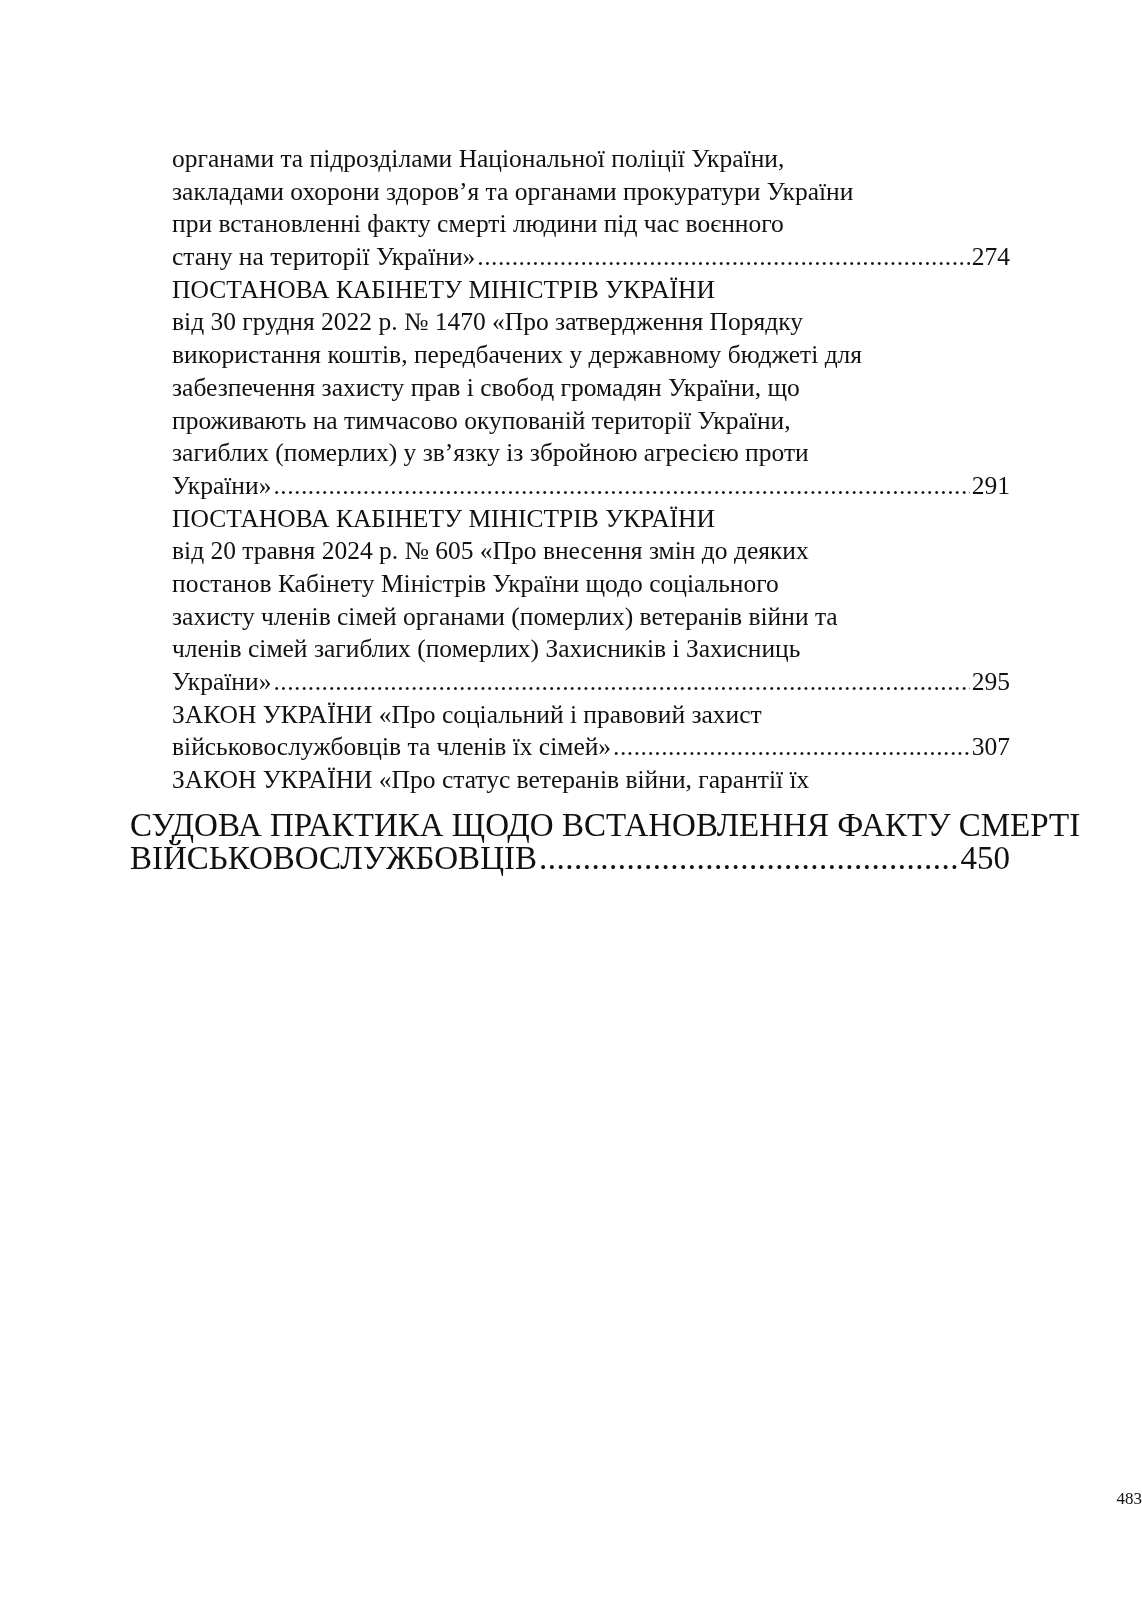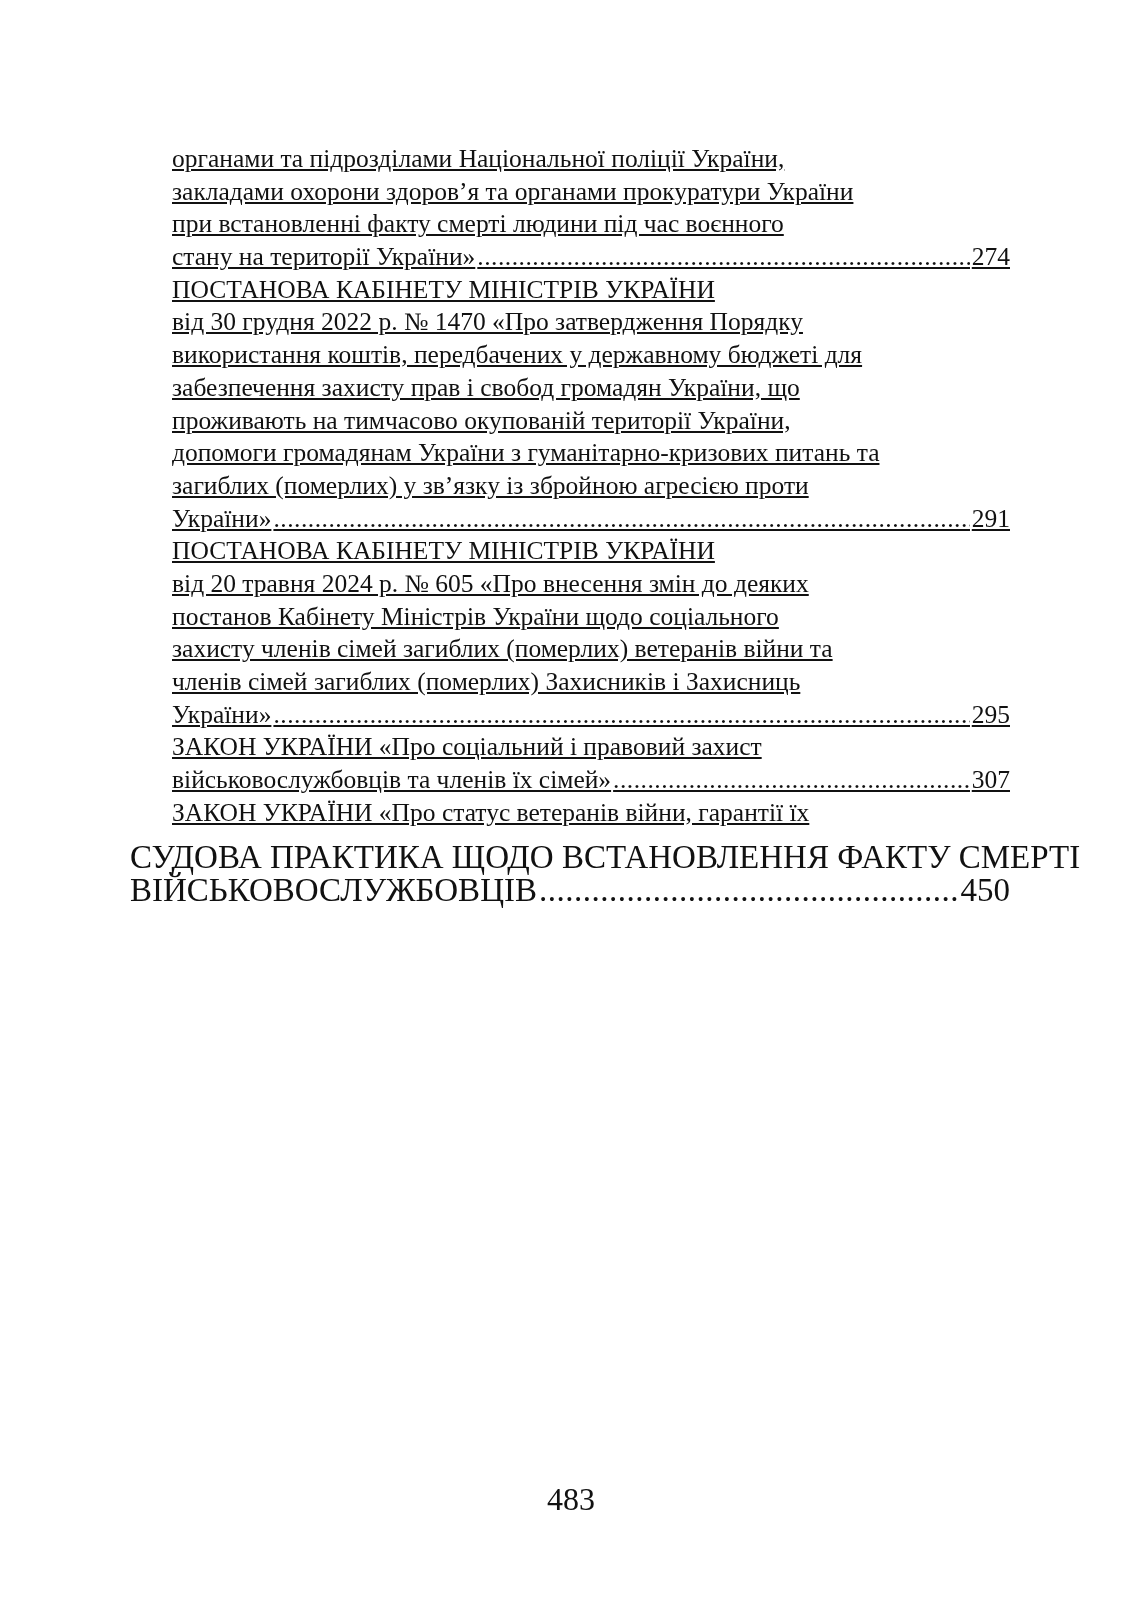--- a/index.html
+++ b/index.html
@@ -26,21 +26,20 @@
     .toc {
       position: absolute;
       left: 130px;
       top: 143px;
       width: 880px;
       font-size: 25.5px;
       line-height: 32.7px;
     }
     .entry {
       padding-left: 42px;
-      text-decoration: underline;
     }
     .line {
       white-space: nowrap;
       display: block;
       height: 32.7px;
     }
     .leader-line {
       display: flex;
       align-items: baseline;
       white-space: nowrap;
@@ -69,22 +68,22 @@
       font-size: 33px;
     }
     .section .line, .section .leader-line {
       height: 33px;
     }
     .page-number {
       position: absolute;
       left: 0;
       width: 1142px;
       top: 1484px;
-      text-align: center;
-      font-size: 32px;
+      text-align: right;
+      font-size: 17px;
       line-height: 30px;
     }
   </style>
 </head>
 <body>
 
 <div class="page">
   <div class="toc">
 
     <div class="entry">
@@ -97,34 +96,33 @@
         <span class="pg">274</span>
       </div>
     </div>
 
     <div class="entry">
       <span class="line">ПОСТАНОВА КАБІНЕТУ МІНІСТРІВ УКРАЇНИ</span>
       <span class="line">від 30 грудня 2022 р. № 1470 «Про затвердження Порядку</span>
       <span class="line">використання коштів, передбачених у державному бюджеті для</span>
       <span class="line">забезпечення захисту прав і свобод громадян України, що</span>
       <span class="line">проживають на тимчасово окупованій території України,</span>
-      <span class="line">допомоги громадянам України з гуманітарно-кризових питань та</span>
       <span class="line">загиблих (померлих) у зв’язку із збройною агресією проти</span>
       <div class="leader-line">
         <span class="txt">України»</span>
         <span class="dots"></span>
         <span class="pg">291</span>
       </div>
     </div>
 
     <div class="entry">
       <span class="line">ПОСТАНОВА КАБІНЕТУ МІНІСТРІВ УКРАЇНИ</span>
       <span class="line">від 20 травня 2024 р. № 605 «Про внесення змін до деяких</span>
       <span class="line">постанов Кабінету Міністрів України щодо соціального</span>
-      <span class="line">захисту членів сімей загиблих (померлих) ветеранів війни та</span>
+      <span class="line">захисту членів сімей органами (померлих) ветеранів війни та</span>
       <span class="line">членів сімей загиблих (померлих) Захисників і Захисниць</span>
       <div class="leader-line">
         <span class="txt">України»</span>
         <span class="dots"></span>
         <span class="pg">295</span>
       </div>
     </div>
 
     <div class="entry">
       <span class="line">ЗАКОН УКРАЇНИ «Про соціальний і правовий захист</span>

